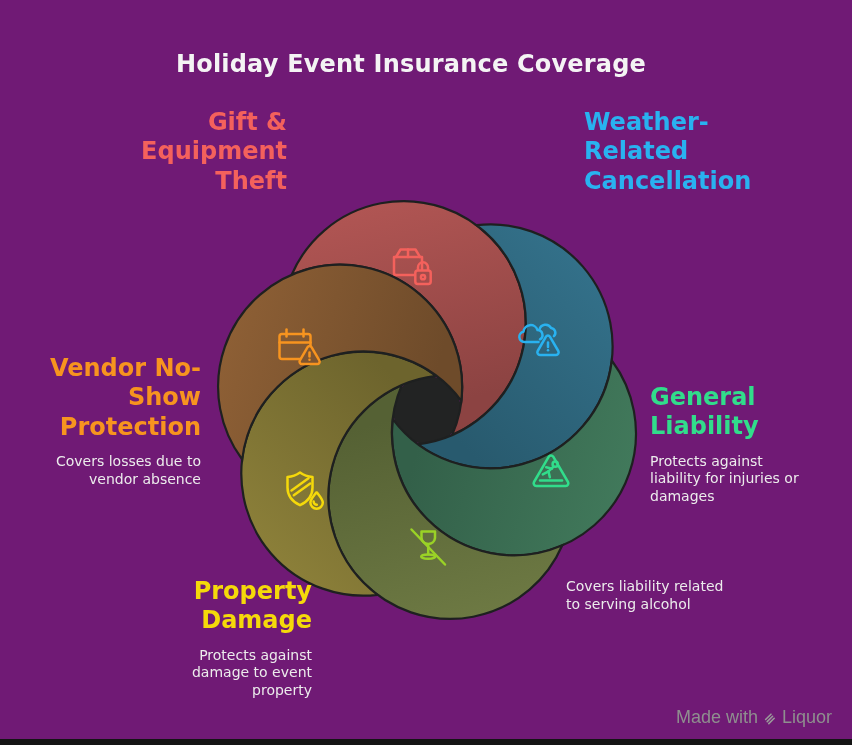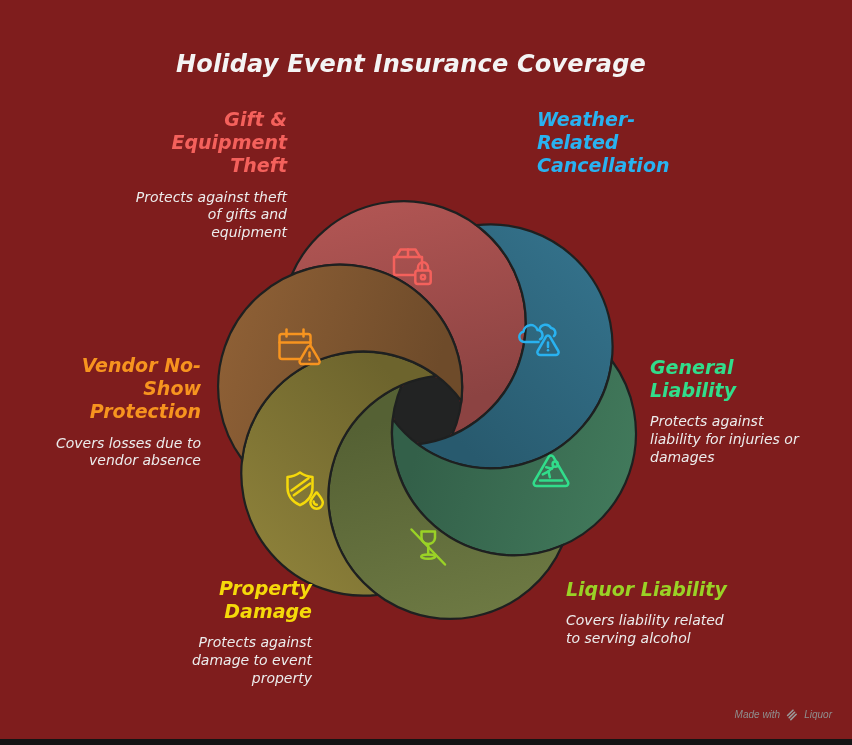--- a/index.html
+++ b/index.html
@@ -8,44 +8,44 @@
     background:#292929;overflow:hidden;
     font-family:"DejaVu Sans","Liberation Sans",sans-serif;
   }
   .flower-svg{position:absolute;left:0;top:0;}
   .page-title{
     position:absolute;left:0;top:50px;width:822px;text-align:center;
     color:#f4f4f4;font-size:24px;font-weight:bold;letter-spacing:.2px;
   }
   .section{position:absolute;}
   .sec-heading{
-    margin:0 0 11px 0;font-size:19px;font-weight:bold;line-height:1.22;
+    margin:0 0 11px 0;font-size:24px;font-weight:bold;line-height:1.22;
     white-space:pre-line;
   }
   .sec-desc{
     margin:0;font-size:14px;line-height:1.28;color:#ececec;
     white-space:pre-line;font-weight:normal;
   }
   .align-right{text-align:right;}
   .sec-theft   {top:108px;right:565px;width:230px;}
-  .sec-weather {top:108px;left:537px;width:230px;}
+  .sec-weather {top:108px;left:584px;width:230px;}
   .sec-vendor  {top:354px;right:651px;width:210px;}
   .sec-general {top:356px;left:650px;width:195px;}
   .sec-property{top:577px;right:540px;width:220px;}
   .sec-liquor  {top:578px;left:566px;width:250px;}
   .watermark{
     position:absolute;right:20px;top:707px;display:flex;align-items:center;gap:5px;
-    color:#8f8f8f;font-size:10px;font-family:"Liberation Sans",sans-serif;
+    color:#8f8f8f;font-size:18px;font-family:"Liberation Sans",sans-serif;
   }
   .bottom-strip{position:absolute;left:0;bottom:0;width:852px;height:6px;background:#141414;}
 </style>
 </head>
 <body>
 
-<div class="canvas" style="background: #7f1d1d; font-style: italic;">
+<div class="canvas" style="background: #701a75;">
 
   <svg class="flower-svg" width="852" height="745" viewBox="0 0 852 745">
     <defs>
       <linearGradient id="grad-theft" gradientUnits="userSpaceOnUse" x1="372.1" y1="205.2" x2="427" y2="410">
         <stop offset="0" stop-color="#b05553"></stop>
           <stop offset="1" stop-color="#8c4342"></stop>
       </linearGradient>
       <linearGradient id="grad-weather" gradientUnits="userSpaceOnUse" x1="576.9" y1="260.1" x2="427" y2="410">
         <stop offset="0" stop-color="#337089"></stop>
           <stop offset="1" stop-color="#285a6e"></stop>
@@ -134,41 +134,37 @@
       </g>
     </g>
   </svg>
 
   <div class="page-title">Holiday Event Insurance Coverage</div>
 
   <div class="section sec-theft align-right">
     <h3 class="sec-heading" style="color: rgb(244, 97, 92);">Gift &amp;
 Equipment
 Theft</h3>
-    <p class="sec-desc">Protects against theft
-of gifts and
-equipment</p>
   </div>
 
   <div class="section sec-weather">
     <h3 class="sec-heading" style="color: rgb(41, 178, 240);">Weather-
 Related
 Cancellation</h3>
   </div>
 
   <div class="section sec-general">
-    <h3 class="sec-heading" style="color: rgb(49, 221, 139);">General
+    <h3 class="sec-heading" style="color: rgb(49, 221, 139); margin-top: 27px;">General
 Liability</h3>
     <p class="sec-desc">Protects against
 liability for injuries or
 damages</p>
   </div>
 
   <div class="section sec-liquor">
-    <h3 class="sec-heading" style="color: rgb(154, 210, 38);">Liquor Liability</h3>
     <p class="sec-desc">Covers liability related
 to serving alcohol</p>
   </div>
 
   <div class="section sec-property align-right">
     <h3 class="sec-heading" style="color: rgb(245, 217, 10);">Property
 Damage</h3>
     <p class="sec-desc">Protects against
 damage to event
 property</p>

